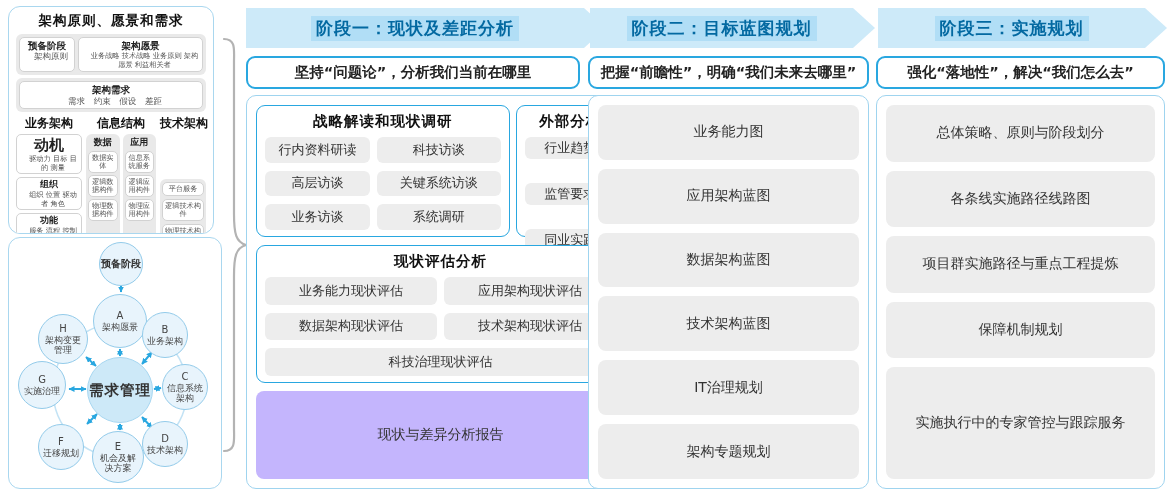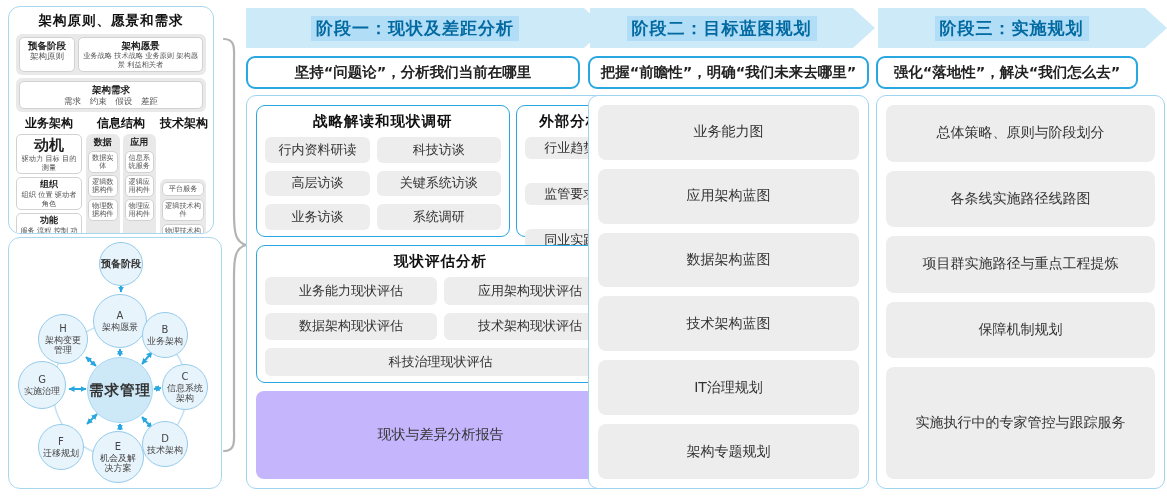--- a/index.html
+++ b/index.html
@@ -8,21 +8,21 @@
 
   
   .lt-panel{position:absolute;left:8px;top:6px;width:206px;height:228px;background:#fff;
             border:1.5px solid #a9d7ef;border-radius:12px;box-sizing:border-box;
             padding:4px 7px;display:flex;flex-direction:column;gap:3px;overflow:hidden;}
   .lt-title{font-size:13.5px;font-weight:bold;color:#111;text-align:center;letter-spacing:1px;margin:1px 0;}
   .gray-wrap{background:#e9e9e9;border-radius:6px;padding:3px;display:flex;gap:3px;}
   .white-box{background:#fff;border:1px solid #d2d2d2;border-radius:5px;text-align:center;
              padding:2px 3px;box-sizing:border-box;}
   .bt{font-size:9.5px;font-weight:bold;color:#222;line-height:1.2;}
-  .bs{font-size:7.2px;color:#555;line-height:1.25;}
+  .bs{font-size:7.2px;color:#555;line-height:1.25;margin-left:8px;}
   .mid{display:flex;gap:4px;}
   .col-t{font-size:12px;font-weight:bold;color:#111;text-align:center;white-space:nowrap;margin-bottom:2px;}
   .col-biz{width:66px;display:flex;flex-direction:column;}
   .col-biz .white-box{margin-bottom:3px;padding:1px 2px;}
   .col-info{flex:1;display:flex;flex-direction:column;}
   .info-cols{display:flex;gap:3px;flex:1;}
   .gcol{flex:1;background:#e9e9e9;border-radius:6px;padding:2px;display:flex;flex-direction:column;gap:2px;}
   .gcol-h{font-size:9px;font-weight:bold;color:#222;text-align:center;}
   .tiny{font-size:7.2px;color:#555;line-height:1.1;padding:2px 1px;}
   .col-tech{width:46px;display:flex;flex-direction:column;}
@@ -215,21 +215,21 @@
   </div>
   <div class="band" style="left:590px;width:285px;">
     <span>阶段二：目标蓝图规划</span>
   </div>
   <div class="band" style="left:878px;width:289px;">
     <span>阶段三：实施规划</span>
   </div>
 
   <div class="sub-box" style="left:246px;width:334px;">坚持“问题论”，分析我们当前在哪里</div>
   <div class="sub-box" style="left:588px;width:281px;">把握“前瞻性”，明确“我们未来去哪里”</div>
-  <div class="sub-box" style="left:876px;width:262px;">强化“落地性”，解决“我们怎么去”</div>
+  <div class="sub-box" style="left:876px;width:289px;">强化“落地性”，解决“我们怎么去”</div>
 
   <section class="panel" style="left:246px;width:389px;">
     <div class="p1-row">
       <div class="group g-strategy">
         <div class="group-title">战略解读和现状调研</div>
         <div class="grid2">
           <div class="gitem">行内资料研读</div>
           <div class="gitem">科技访谈</div>
           <div class="gitem">高层访谈</div>
           <div class="gitem">关键系统访谈</div>

